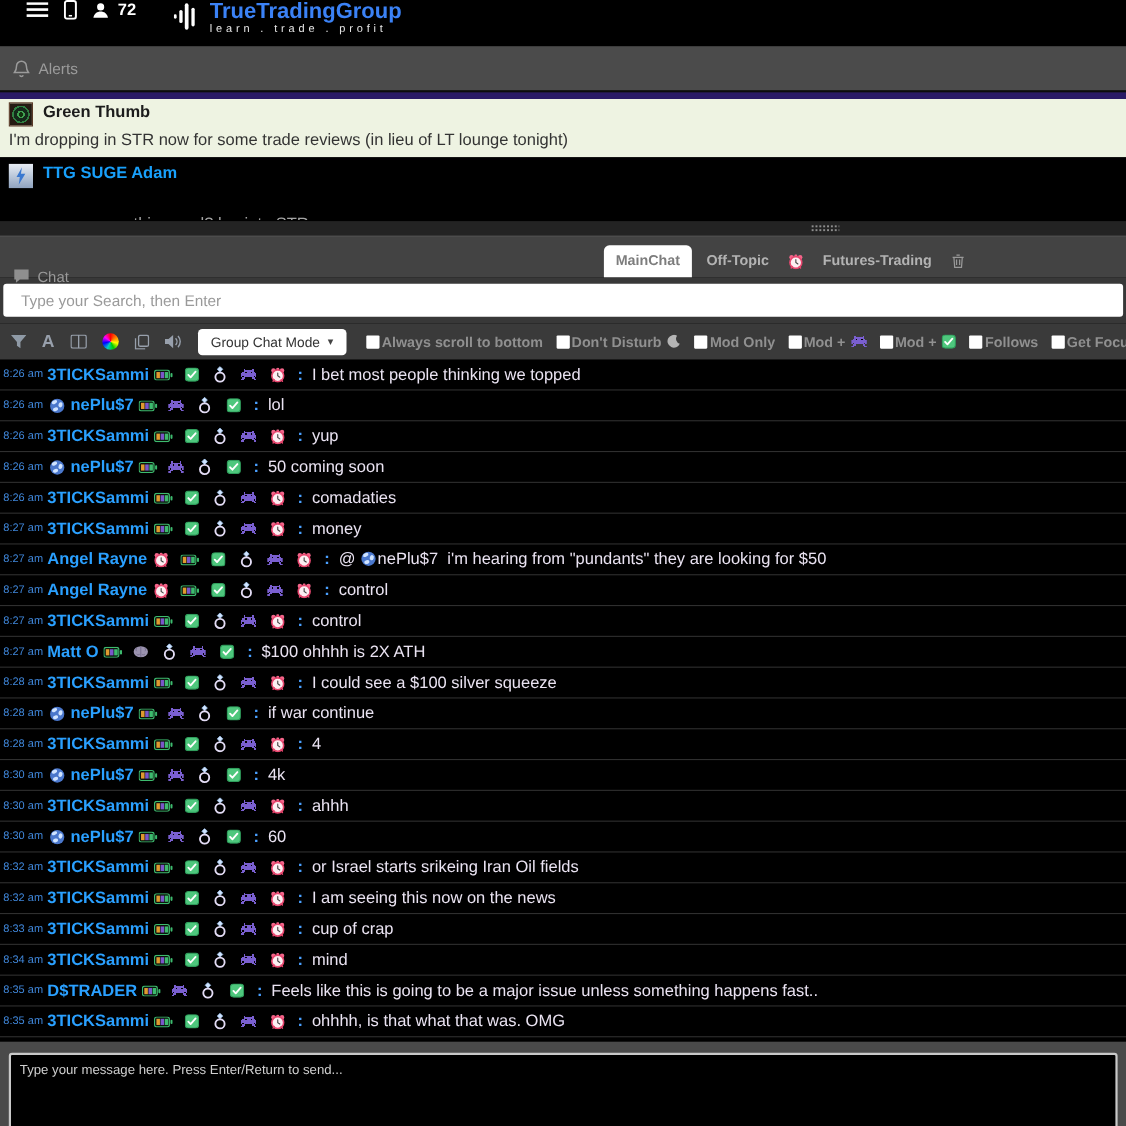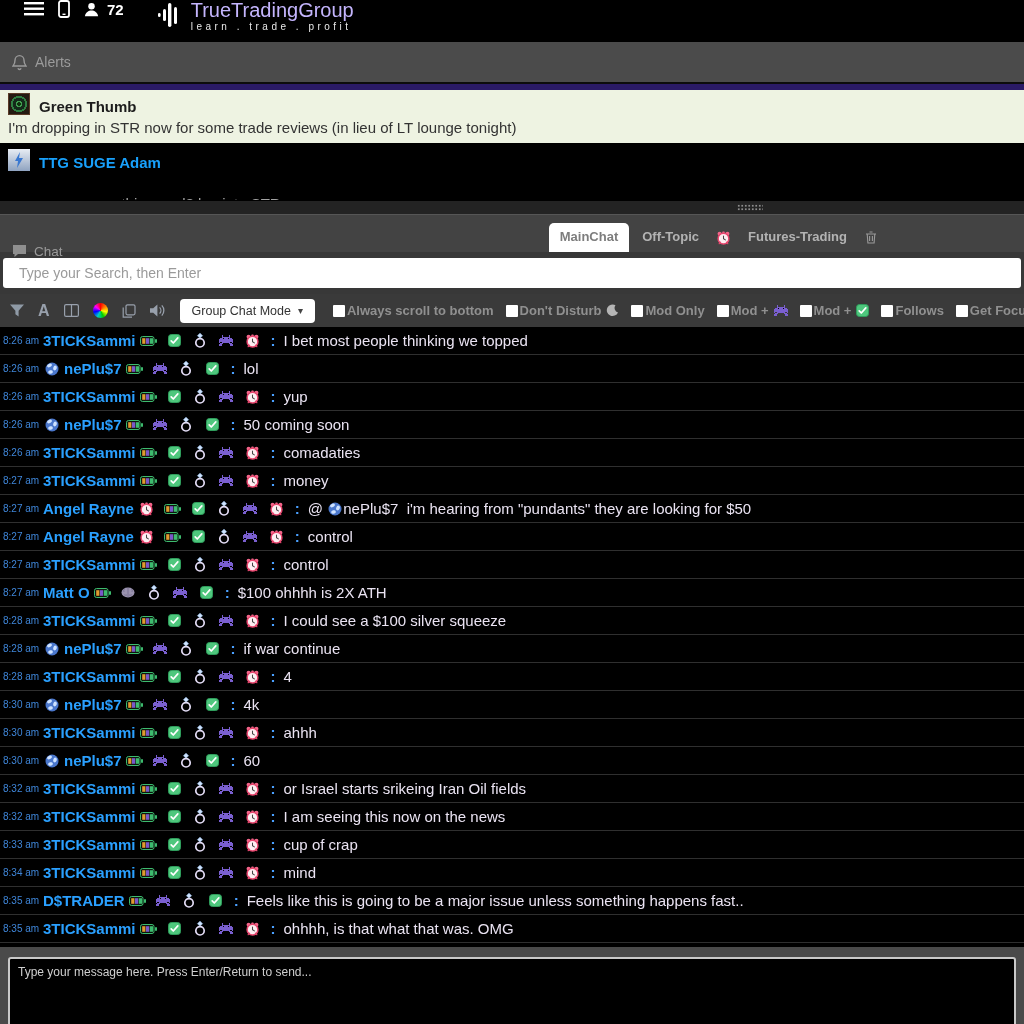--- a/index.html
+++ b/index.html
@@ -5,32 +5,32 @@
   html,body{margin:0;padding:0;background:#000;}
   body{width:1024px;height:1024px;overflow:hidden;font-family:"Liberation Sans",sans-serif;}
   .stage{position:relative;width:1024px;height:1024px;background:#000;overflow:hidden;}
 
   
   .topbar{height:42px;background:#000;display:flex;align-items:flex-start;padding-left:24px;}
   .topbar .sysicons{display:flex;align-items:center;gap:14px;}
   .count{color:#fff;font-weight:bold;font-size:15px;margin-left:-6px;}
   .brand{display:flex;align-items:flex-start;gap:7px;margin-left:34px;}
   .brand-text{display:flex;flex-direction:column;}
-  .brand-title{color:#c4b5fd;font-weight:normal;font-size:20px;line-height:20px;}
+  .brand-title{color:#3b82f6;font-weight:bold;font-size:20px;line-height:20px;}
   .brand-tag{color:#e8e8e8;font-size:10px;letter-spacing:3.5px;margin-top:1px;}
 
   
   .alertsbar{height:40px;background:#4b4b4b;display:flex;align-items:center;gap:8px;padding-left:12px;border-bottom:2px solid #0c0c0c;}
   .alertsbar .lbl{color:#9b9b9b;font-size:14px;}
   .purple{height:6px;background:#2a1a66;}
 
   
   .pin1{height:53px;background:#eef3e2;padding:3px 8px;box-sizing:border-box;}
   .pin2{height:57px;background:#000;padding:6px 8px;box-sizing:border-box;}
-  .pinhead{display:flex;align-items:flex-end;gap:9px;}
+  .pinhead{display:flex;align-items:flex-start;gap:9px;}
   .av{width:22px;height:22px;flex:0 0 auto;}
   .av-green{background:radial-gradient(circle at 50% 50%, #12310f 0 2px, #3fa050 2px 3.5px, #14291a 3.5px 6.5px, #2f7f42 6.5px 8px, #241a12 8px);border:1px solid #5a3a28;box-sizing:border-box;}
   .av-adam{background:linear-gradient(180deg,#e8edf4,#8fa3c0);display:flex;align-items:center;justify-content:center;}
   .pin1 .pname{color:#1c1c1c;font-weight:bold;font-size:15px;}
   .pin1 .ptext{color:#333;font-size:15px;margin-top:4px;}
   .pin2 .pname{color:#18a0fb;font-weight:bold;font-size:15px;}
   .pin2 .ptext{color:#a3a3a3;font-size:15px;margin-top:24px;}
 
   
   .dragstrip{height:13px;background:#232323;position:relative;border-top:1px solid #000;}

